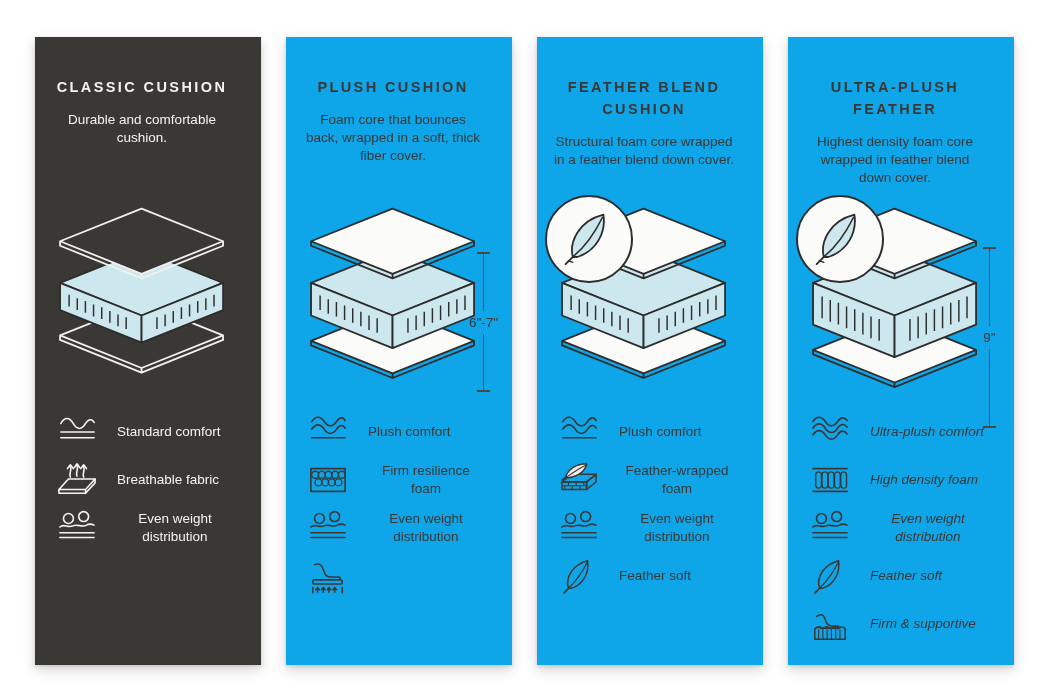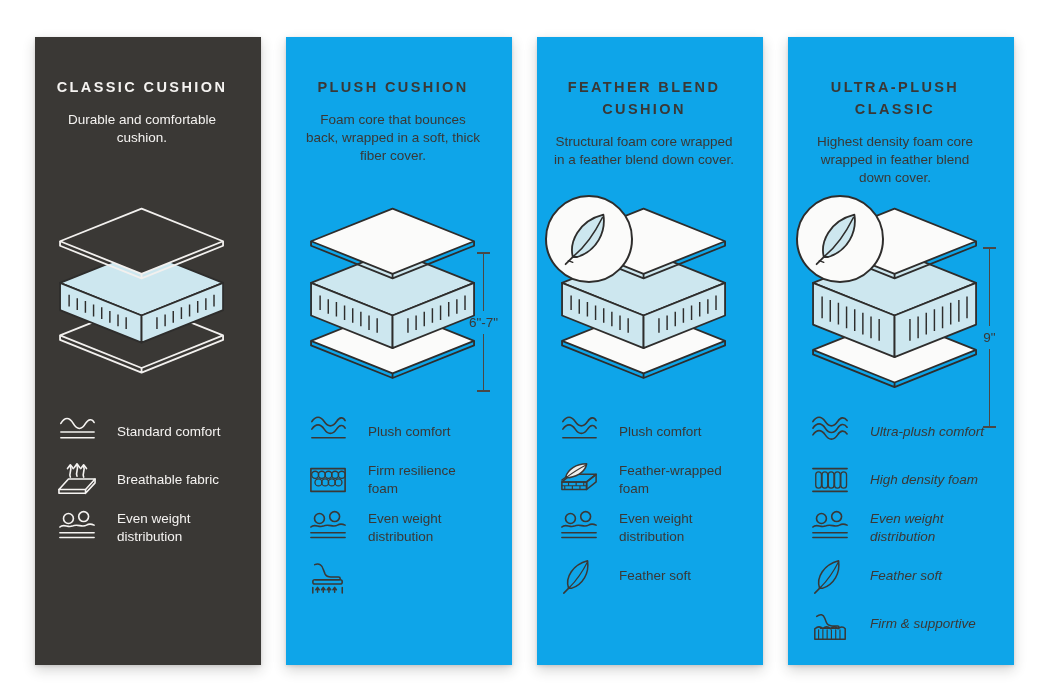--- a/index.html
+++ b/index.html
@@ -21,21 +21,21 @@
   .badge{position:absolute;left:-2px;top:-10px;width:88px;height:88px;border-radius:50%;background:#fbfbfa;border:2px solid #2e2d2c;
          display:flex;align-items:center;justify-content:center;z-index:3;box-sizing:border-box;}
   .badge svg{width:54px;height:58px;}
   .ruler{position:absolute;display:flex;flex-direction:column;align-items:center;z-index:2;}
   .ruler--p2{right:-8px;top:47px;height:140px;}
   .ruler--p4{right:-4px;top:42px;height:181px;}
   .ruler .cap{width:13px;height:2px;background:#4a4846;flex:0 0 auto;}
   .ruler .rline{width:1.6px;flex:1 1 auto;background:#4a4846;}
   .ruler .rlabel{font-size:13.5px;color:#3a3836;padding:4px 0;white-space:nowrap;}
   .features{display:flex;flex-direction:column;gap:10px;width:100%;padding-left:4px;box-sizing:border-box;}
-  .feature{display:flex;align-items:center;min-height:34px;}
+  .feature{display:flex;align-items:center;min-height:34px;text-align:center;}
   .f-icon{width:44px;height:38px;flex:0 0 44px;color:inherit;}
   .f-label{font-size:13.5px;line-height:1.3;margin-left:18px;max-width:132px;}
   .defs-store{position:absolute;width:0;height:0;overflow:hidden;}
 </style>
 </head>
 <body>
 
 <svg class="defs-store" aria-hidden="true">
   <defs>
 
@@ -309,21 +309,21 @@
         <svg class="f-icon">
             <use href="#ic-feather"></use>
           </svg>
         <span class="f-label">Feather soft</span>
       </li>
     </ul>
   </section>
 
   <section class="panel panel--light">
     <header class="panel-header">
-      <h2 class="panel-title">ULTRA-PLUSH CLASSIC</h2>
+      <h2 class="panel-title">ULTRA-PLUSH FEATHER</h2>
       <p class="panel-desc">Highest density foam core wrapped in feather blend down cover.</p>
     </header>
     <div class="illustration">
       <svg class="cushion" viewBox="0 0 200 212">
           <use href="#cushion-h46"></use>
         </svg>
       <div class="badge">
         <svg>
             <use href="#ic-feather-big"></use>
           </svg>

